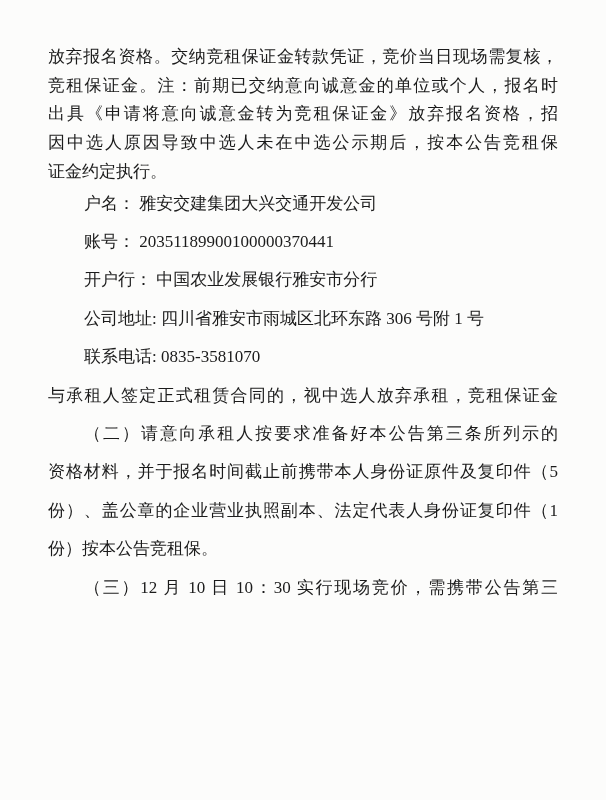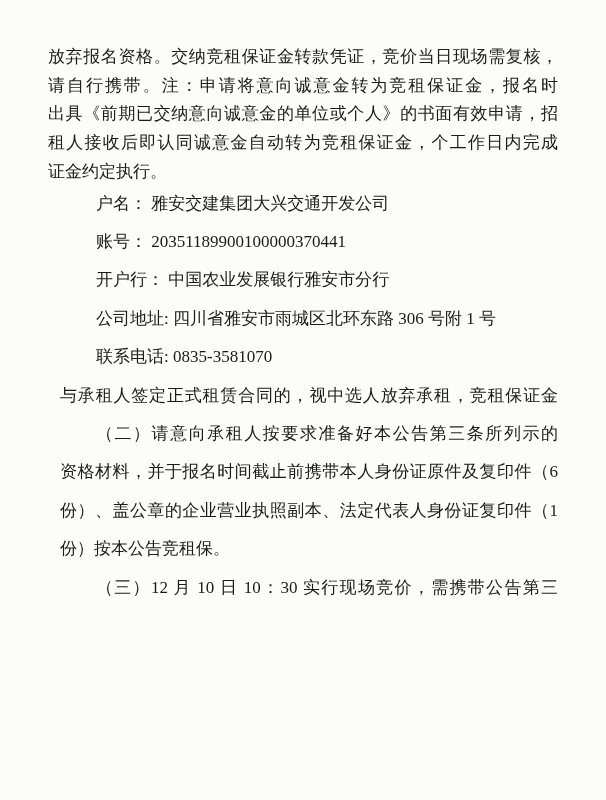--- a/index.html
+++ b/index.html
@@ -26,46 +26,46 @@
     top: 43px;
     width: 510px;
     font-size: 17px;
   }
   .line {
     min-height: 1em;
   }
   
   .t { line-height: 28.7px; }
   
-  .l { line-height: 38.4px; margin-left: 12px; }
+  .l { line-height: 38.4px; }
   .t + .l { margin-top: -2px; }
   
   .ind { padding-left: 36px; }
   
   .just {
     text-align: justify;
     text-align-last: justify;
     text-justify: inter-character;
   }
 </style>
 </head>
 <body>
 
 <main class="page">
   <article class="doc" id="doc-lines">
       <div class="line t just">放弃报名资格。交纳竞租保证金转款凭证，竞价当日现场需复核，</div>
-      <div class="line t just">请自行携带。注：申请将意向诚意金转为竞租保证金，报名时</div>
-      <div class="line t just">出具《前期已交纳意向诚意金的单位或个人》的书面有效申请，招</div>
-      <div class="line t just">租人接收后即认同诚意金自动转为竞租保证金，个工作日内完成</div>
+      <div class="line t just">竞租保证金。注：前期已交纳意向诚意金的单位或个人，报名时</div>
+      <div class="line t just">出具《申请将意向诚意金转为竞租保证金》放弃报名资格，招</div>
+      <div class="line t just">因中选人原因导致中选人未在中选公示期后，按本公告竞租保</div>
       <div class="line t">证金约定执行。</div>
       <div class="line l ind">户名： 雅安交建集团大兴交通开发公司</div>
       <div class="line l ind">账号： 20351189900100000370441</div>
       <div class="line l ind">开户行： 中国农业发展银行雅安市分行</div>
       <div class="line l ind">公司地址: 四川省雅安市雨城区北环东路 306 号附 1 号</div>
       <div class="line l ind">联系电话: 0835-3581070</div>
       <div class="line l just">与承租人签定正式租赁合同的，视中选人放弃承租，竞租保证金</div>
       <div class="line l ind just">（二）请意向承租人按要求准备好本公告第三条所列示的</div>
-      <div class="line l just">资格材料，并于报名时间截止前携带本人身份证原件及复印件（6</div>
+      <div class="line l just">资格材料，并于报名时间截止前携带本人身份证原件及复印件（5</div>
       <div class="line l just">份）、盖公章的企业营业执照副本、法定代表人身份证复印件（1</div>
       <div class="line l">份）按本公告竞租保。</div>
       <div class="line l ind just">（三）12 月 10 日 10：30 实行现场竞价，需携带公告第三</div>
     </article>
 </main>
 
 </body></html>

